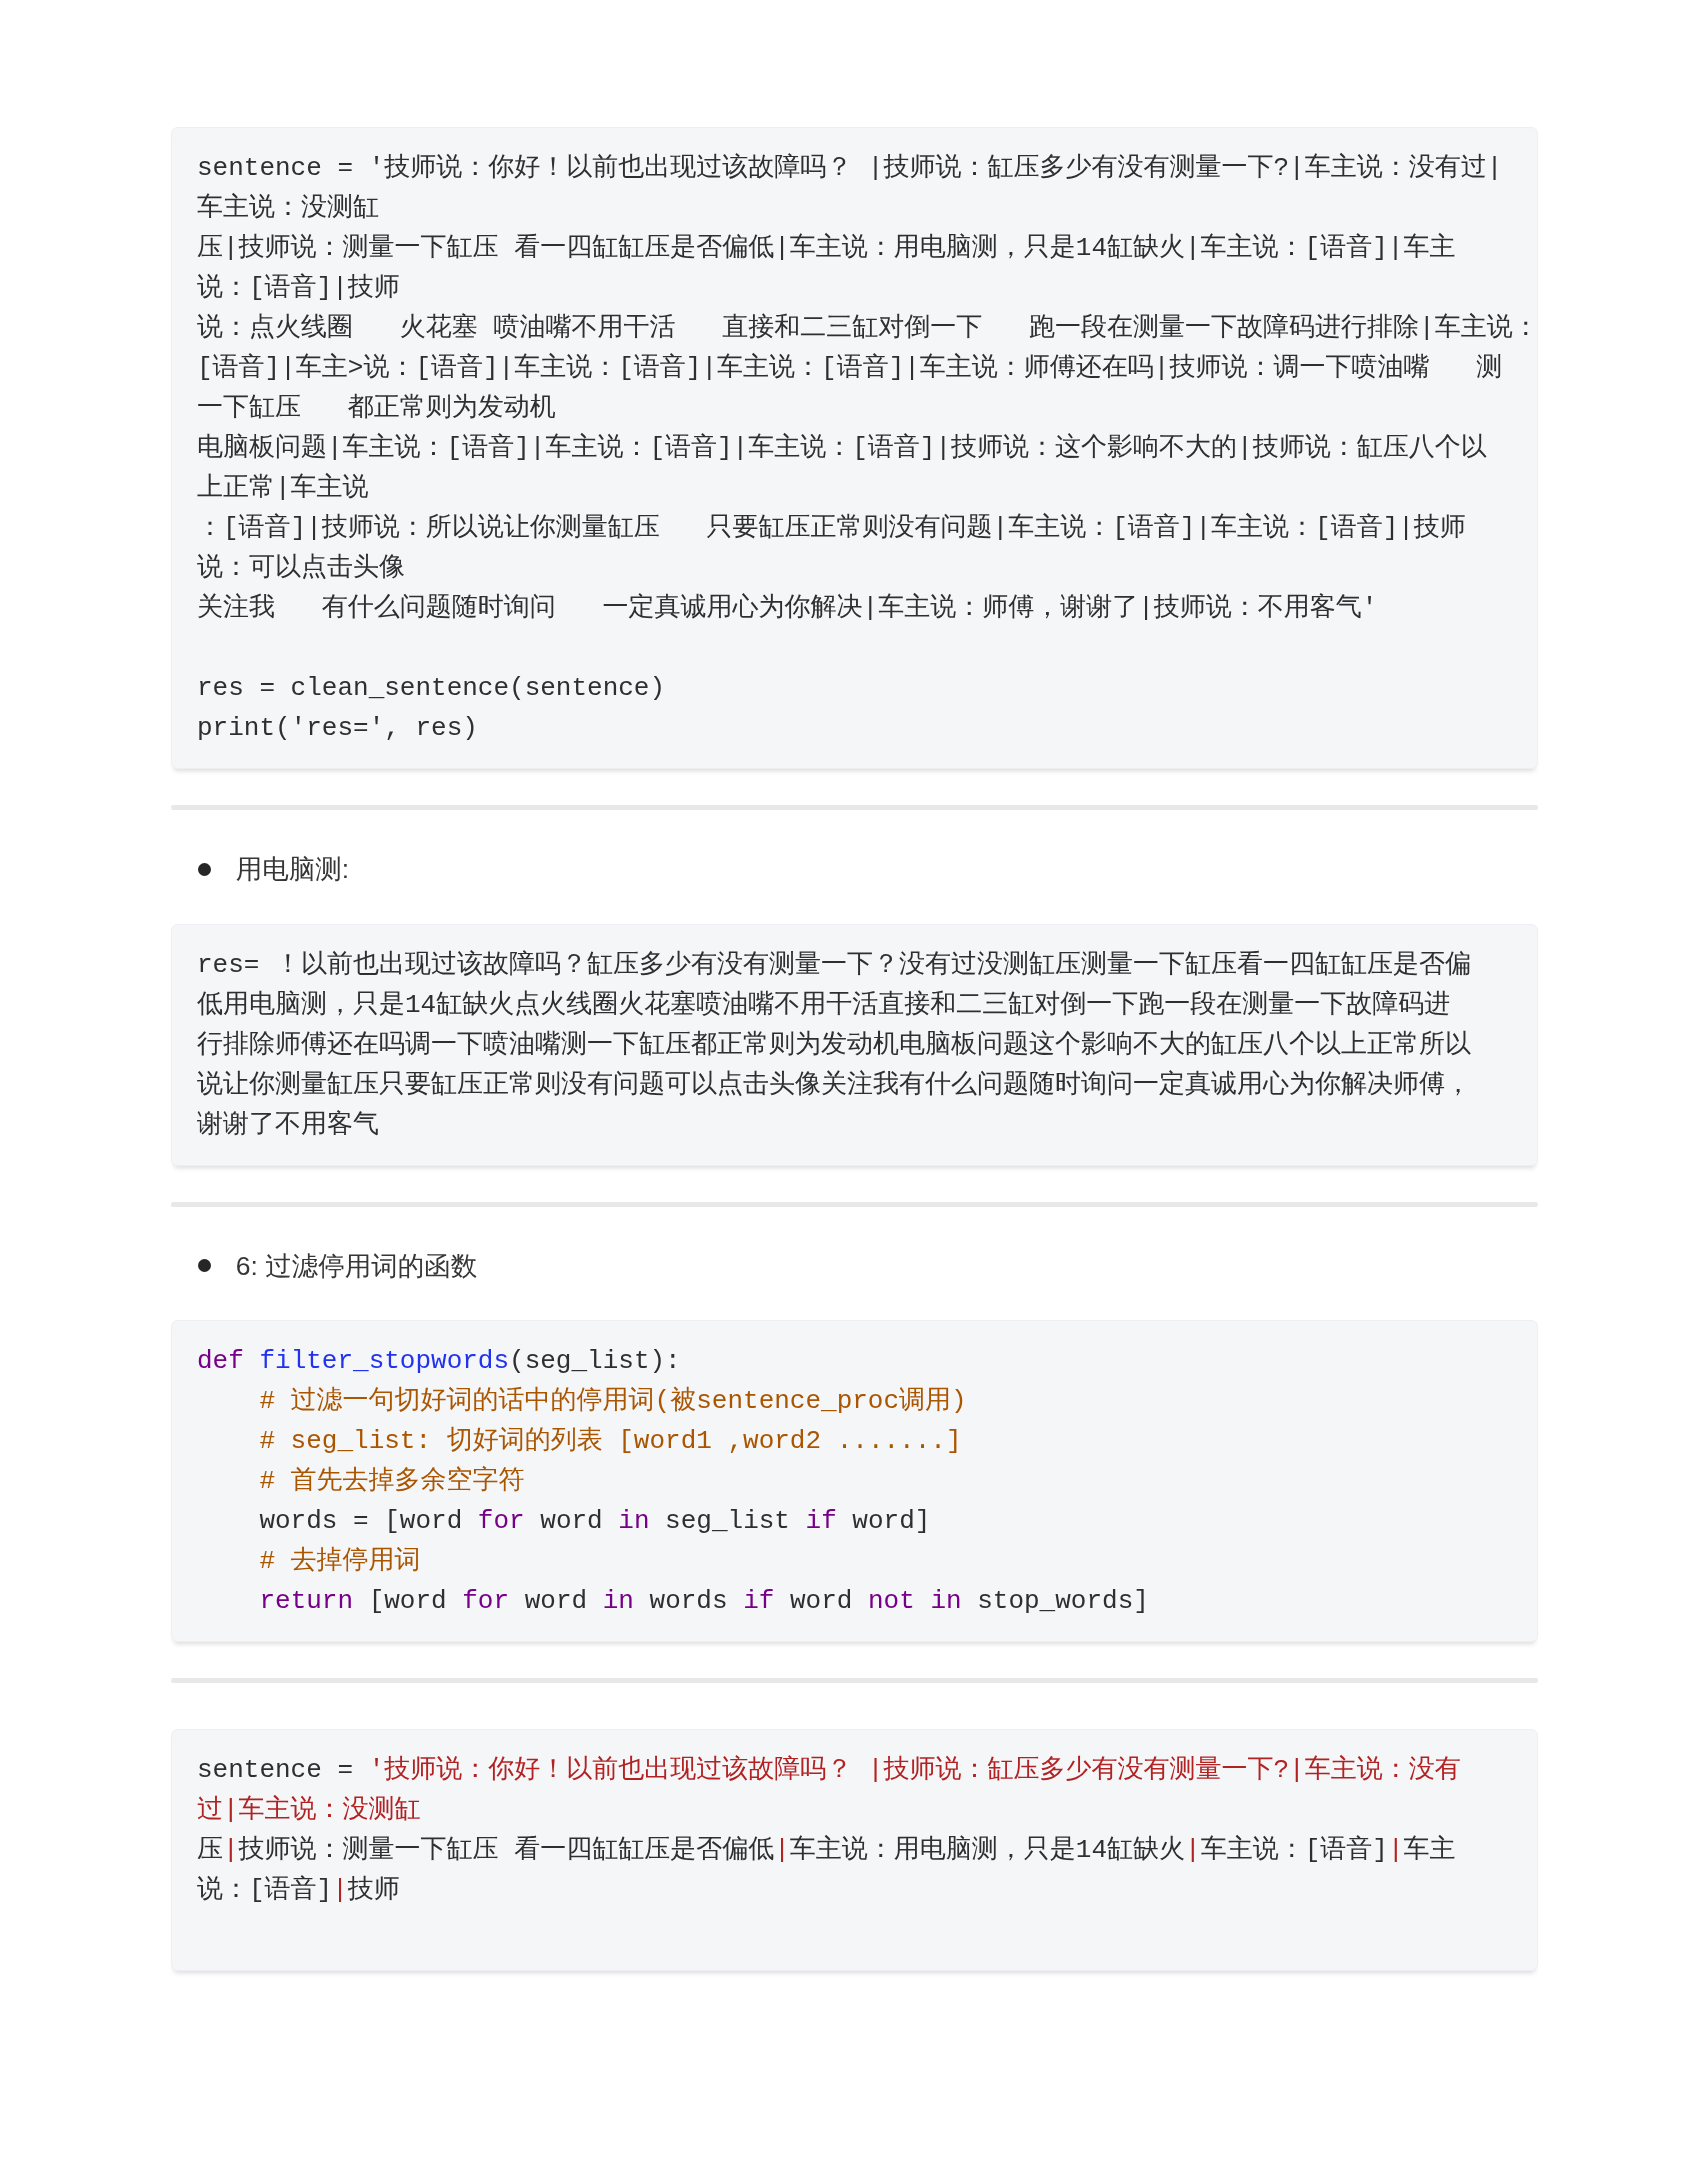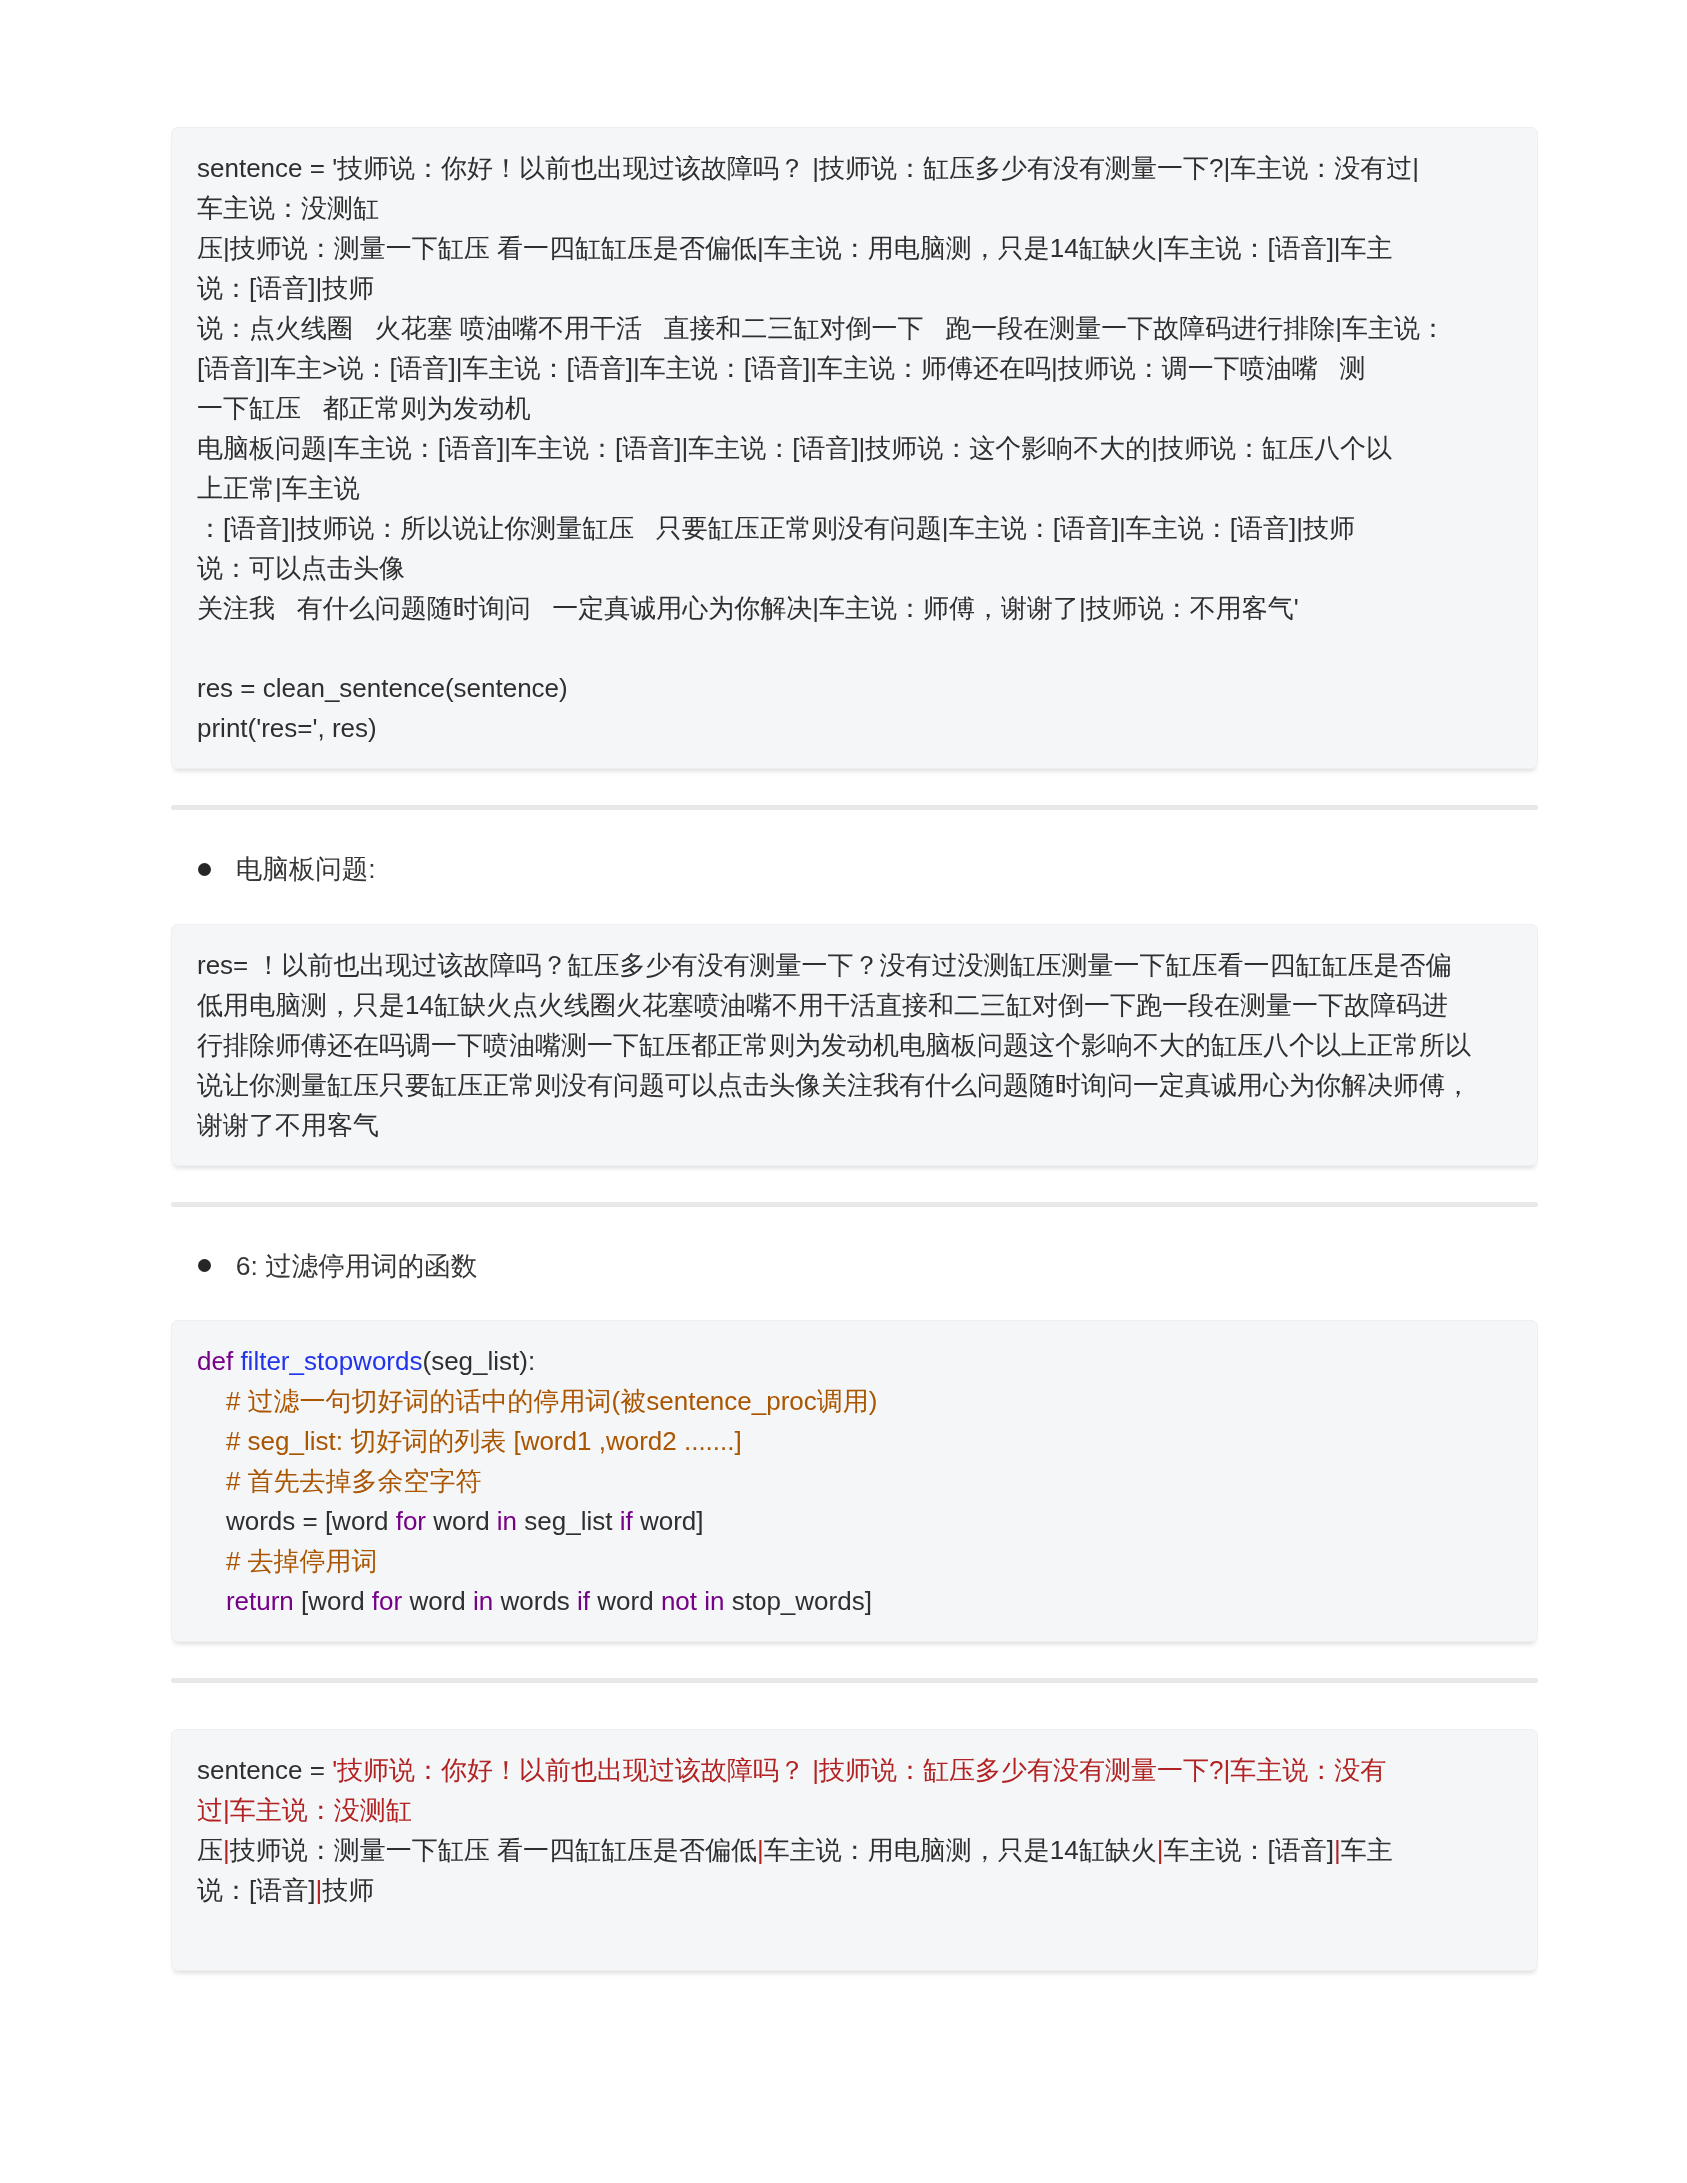--- a/index.html
+++ b/index.html
@@ -9,21 +9,21 @@
     -webkit-font-smoothing:antialiased;
   }
   .content{width:1367px;margin-left:171px;padding-top:127px;}
 
   pre.code-block{
     box-sizing:border-box;width:1367px;margin:0;
     background:var(--c-block_bg,#f5f6f8);
     border:1.7px solid var(--c-block_border,#edeff2);
     border-radius:6.6px;
     padding:20px 25px;
-    font-family:Liberation Sans, sans-serif;
+    font-family:Liberation Mono, monospace;
     font-size:26px;line-height:40px;
     color:var(--c-code_text,#2f2f2f);
     white-space:pre;overflow:hidden;
     box-shadow:0 5.5px 5.5px -3.9px rgba(0,0,0,0.14);
   }
   .cl{height:40px;white-space:pre;}
 
   .divider{
     height:5px;border-radius:2.2px;
     background:var(--c-divider,#e8e8e8);
@@ -53,21 +53,21 @@
 
 <div class="content">
 
   <pre class="code-block"><div class="cl"><span class="tok-p">sentence = '技师说：你好！以前也出现过该故障吗？ |技师说：缸压多少有没有测量一下?|车主说：没有过|</span></div><div class="cl"><span class="tok-p">车主说：没测缸</span></div><div class="cl"><span class="tok-p">压|技师说：测量一下缸压 看一四缸缸压是否偏低|车主说：用电脑测，只是14缸缺火|车主说：[语音]|车主</span></div><div class="cl"><span class="tok-p">说：[语音]|技师</span></div><div class="cl"><span class="tok-p">说：点火线圈   火花塞 喷油嘴不用干活   直接和二三缸对倒一下   跑一段在测量一下故障码进行排除|车主说：</span></div><div class="cl"><span class="tok-p">[语音]|车主&gt;说：[语音]|车主说：[语音]|车主说：[语音]|车主说：师傅还在吗|技师说：调一下喷油嘴   测</span></div><div class="cl"><span class="tok-p">一下缸压   都正常则为发动机</span></div><div class="cl"><span class="tok-p">电脑板问题|车主说：[语音]|车主说：[语音]|车主说：[语音]|技师说：这个影响不大的|技师说：缸压八个以</span></div><div class="cl"><span class="tok-p">上正常|车主说</span></div><div class="cl"><span class="tok-p">：[语音]|技师说：所以说让你测量缸压   只要缸压正常则没有问题|车主说：[语音]|车主说：[语音]|技师</span></div><div class="cl"><span class="tok-p">说：可以点击头像</span></div><div class="cl"><span class="tok-p">关注我   有什么问题随时询问   一定真诚用心为你解决|车主说：师傅，谢谢了|技师说：不用客气'</span></div><div class="cl"></div><div class="cl"><span class="tok-p">res = clean_sentence(sentence)</span></div><div class="cl"><span class="tok-p">print('res=', res)</span></div></pre>
 
   <div class="divider"></div>
 
   <ul class="bullet-list">
     <li class="bullet-item">
       <span class="dot"></span>
-      <span class="bullet-text">电脑板问题:</span>
+      <span class="bullet-text">用电脑测:</span>
     </li>
   </ul>
 
   <pre class="code-block"><div class="cl"><span class="tok-p">res= ！以前也出现过该故障吗？缸压多少有没有测量一下？没有过没测缸压测量一下缸压看一四缸缸压是否偏</span></div><div class="cl"><span class="tok-p">低用电脑测，只是14缸缺火点火线圈火花塞喷油嘴不用干活直接和二三缸对倒一下跑一段在测量一下故障码进</span></div><div class="cl"><span class="tok-p">行排除师傅还在吗调一下喷油嘴测一下缸压都正常则为发动机电脑板问题这个影响不大的缸压八个以上正常所以</span></div><div class="cl"><span class="tok-p">说让你测量缸压只要缸压正常则没有问题可以点击头像关注我有什么问题随时询问一定真诚用心为你解决师傅，</span></div><div class="cl"><span class="tok-p">谢谢了不用客气</span></div></pre>
 
   <div class="divider"></div>
 
   <ul class="bullet-list">
     <li class="bullet-item">
       <span class="dot"></span>

